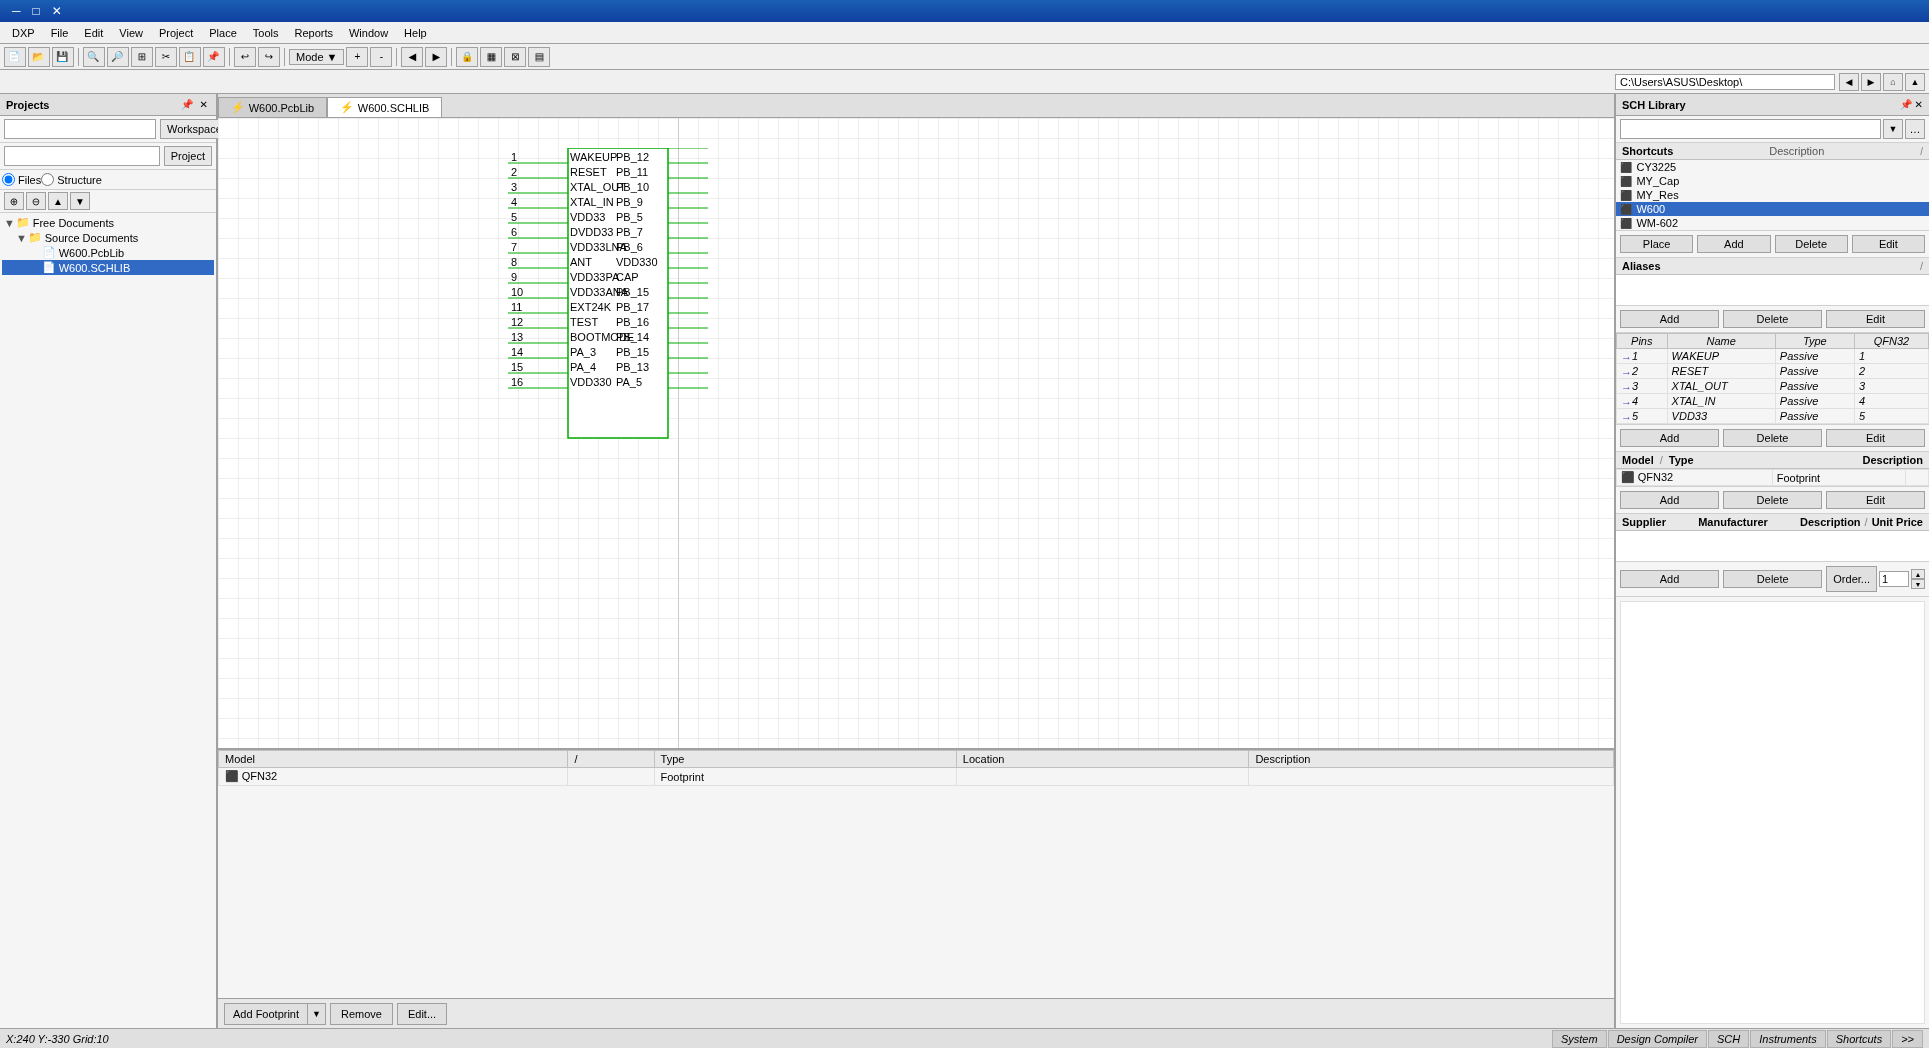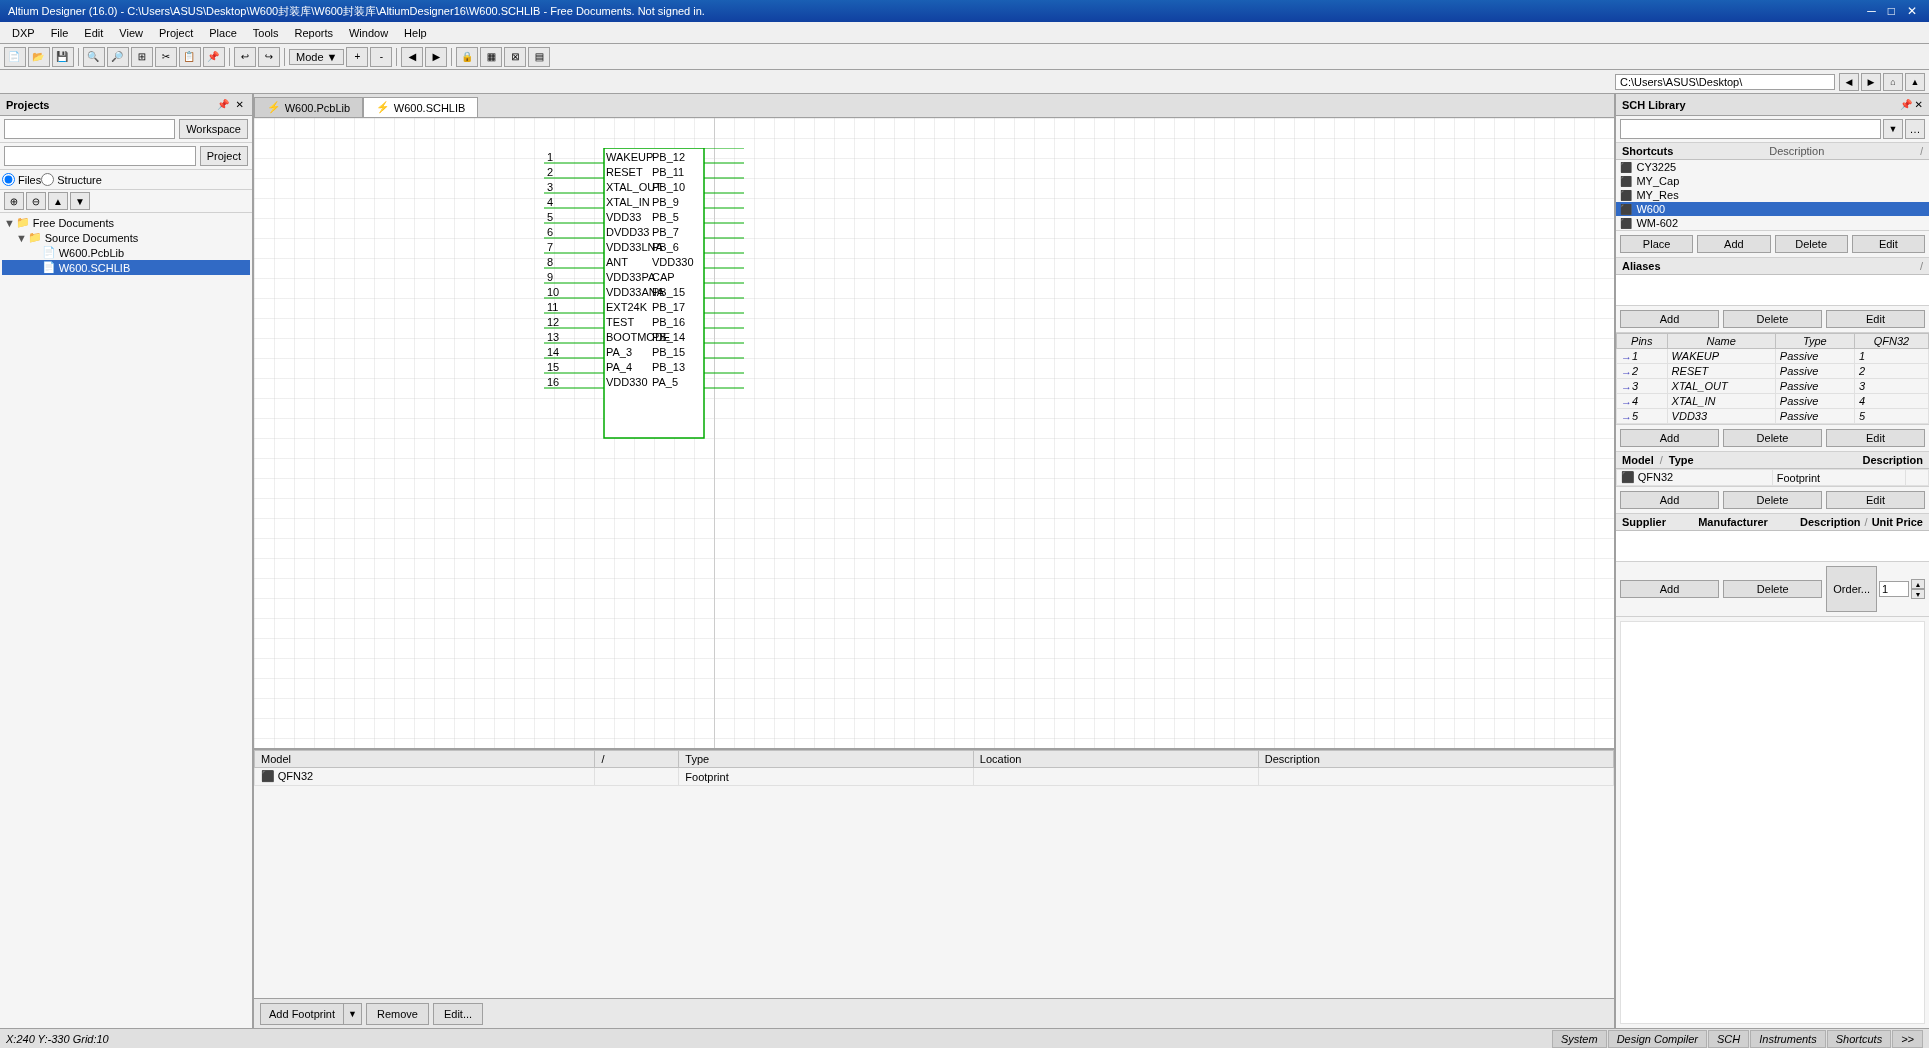--- a/index.html
+++ b/index.html
@@ -82,21 +82,21 @@
     #address-bar .nav-btn { width: 20px; height: 18px; background: #e8e8e8; border: 1px solid #a0a0a0; cursor: pointer; display: flex; align-items: center; justify-content: center; font-size: 9px; }
 
     
     #main-layout {
       display: flex;
       height: calc(1048px - 22px - 22px - 26px - 24px - 20px);
     }
 
     
     #left-panel {
-      width: 254px;
+      width: 218px;
       background: #f5f5f5;
       border-right: 2px solid #a0a0a0;
       display: flex;
       flex-direction: column;
     }
     #left-panel-header {
       background: #e0e0e0;
       border-bottom: 1px solid #a0a0a0;
       padding: 2px 6px;
       display: flex;
@@ -460,21 +460,21 @@
     #model-table td { border: 1px solid #e0e0e0; padding: 1px 4px; font-size: 11px; }
     #model-buttons { display: flex; gap: 4px; padding: 4px; border-bottom: 1px solid #d0d0d0; }
     .model-btn { flex: 1; background: #e0e0e0; border: 1px solid #a0a0a0; padding: 2px 0; cursor: pointer; text-align: center; font-size: 11px; }
 
     
     #supplier-section { border-bottom: 1px solid #d0d0d0; }
     #supplier-table-container { overflow: auto; max-height: 40px; }
     #supplier-buttons { display: flex; gap: 4px; padding: 4px; border-bottom: 1px solid #d0d0d0; align-items: center; }
     .supplier-btn { flex: 1; background: #e0e0e0; border: 1px solid #a0a0a0; padding: 2px 0; cursor: pointer; text-align: center; font-size: 11px; }
     #order-row { display: flex; align-items: center; gap: 2px; }
-    #order-btn { background: #e0e0e0; border: 1px solid #a0a0a0; padding: 16px 6px; cursor: pointer; font-size: 11px; }
+    #order-btn { background: #e0e0e0; border: 1px solid #a0a0a0; padding: 6px 6px; cursor: pointer; font-size: 11px; }
     #order-input { width: 30px; background: white; border: 1px solid #a0a0a0; padding: 1px 2px; font-size: 11px; }
     #order-spin { display: flex; flex-direction: column; }
     .spin-btn { width: 14px; height: 10px; background: #e8e8e8; border: 1px solid #a0a0a0; cursor: pointer; display: flex; align-items: center; justify-content: center; font-size: 7px; line-height: 1; }
 
     #description-area { flex: 1; background: white; border: 1px solid #e0e0e0; margin: 4px; }
 
     
     #status-bar {
       background: #e0e0e0;
       height: 20px;
@@ -515,21 +515,20 @@
     #component-svg {
       position: absolute;
       top: 20px;
       left: 250px;
     }
   </style>
 </head>
 <body>
 
 <div id="title-bar">
-  <div class="title">Altium Designer (16.0) - C:\Users\ASUS\Desktop\W600封装库\W600封装库\AltiumDesigner16\W600.SCHLIB - Free Documents. Not signed in.</div>
   <div class="controls">
     <span>─</span>
     <span>□</span>
     <span>✕</span>
   </div>
 </div>
 
 <div id="menu-bar">
   <span class="menu-item">DXP</span>
   <span class="menu-item">File</span>

